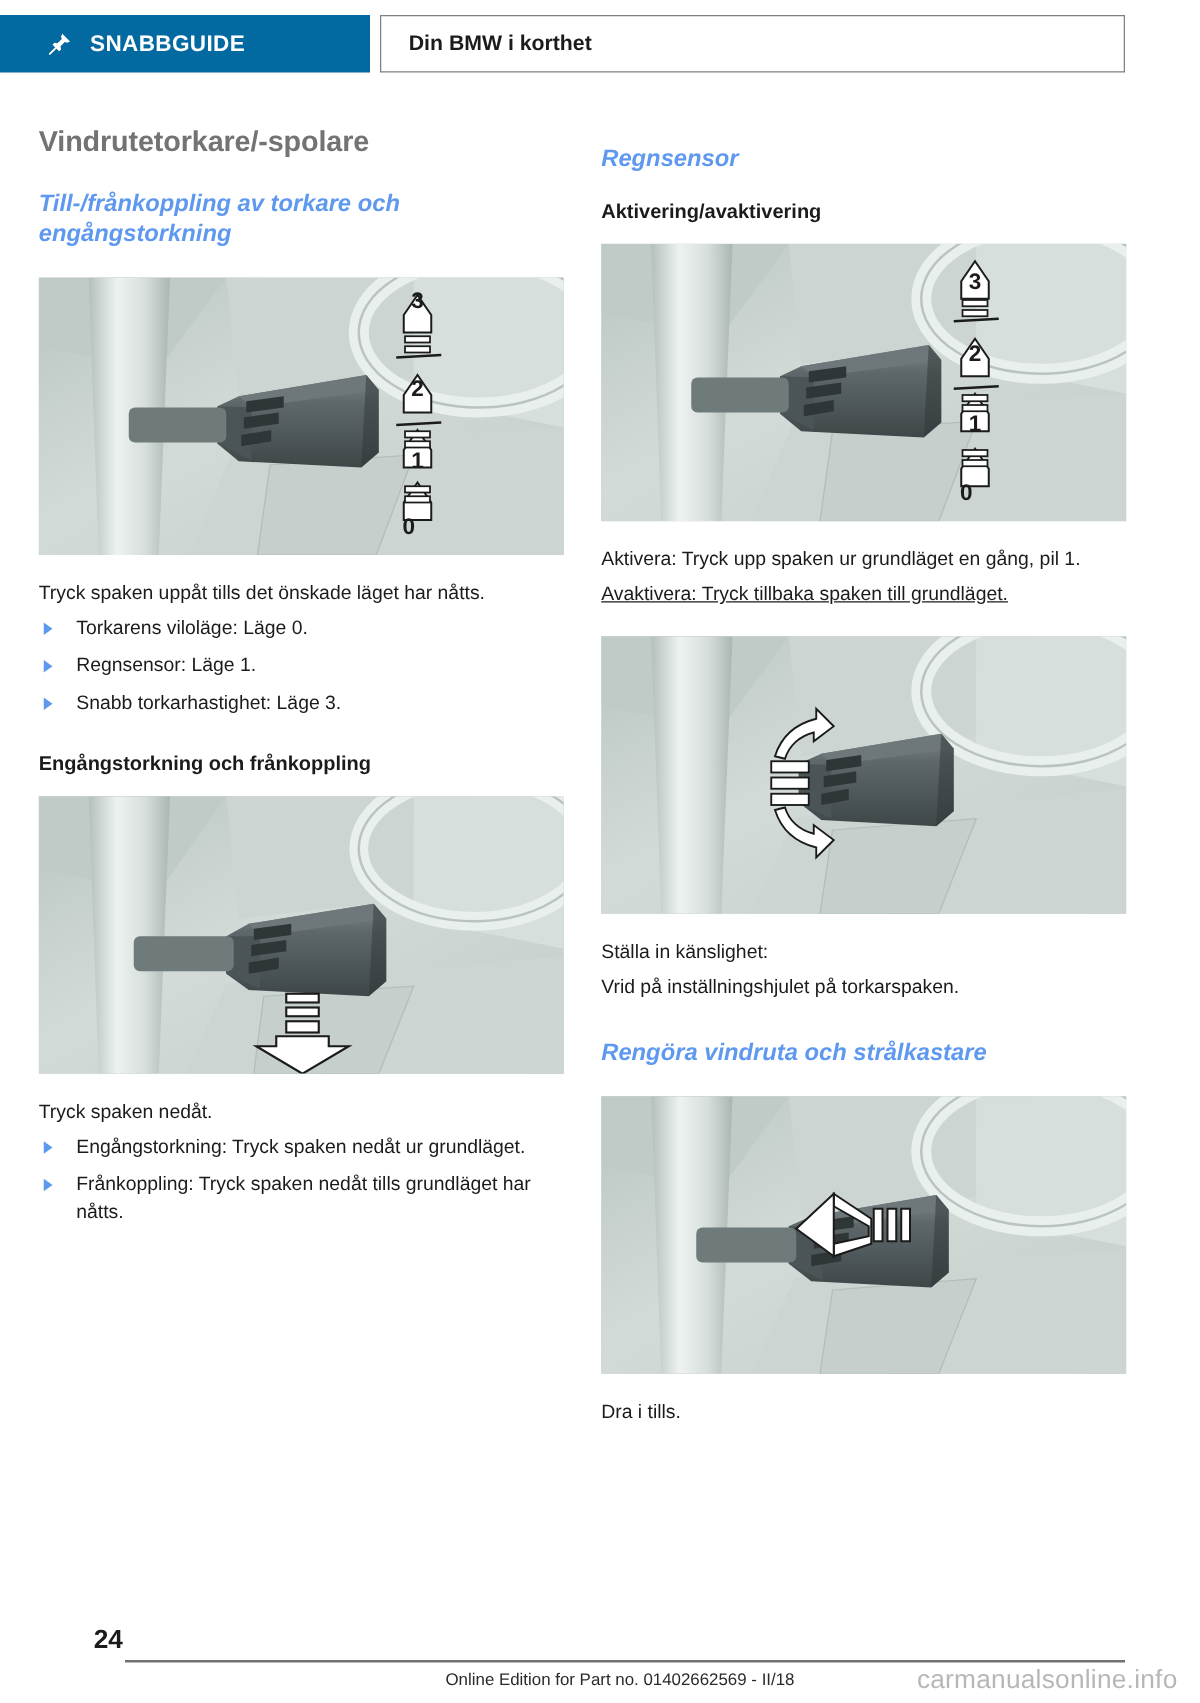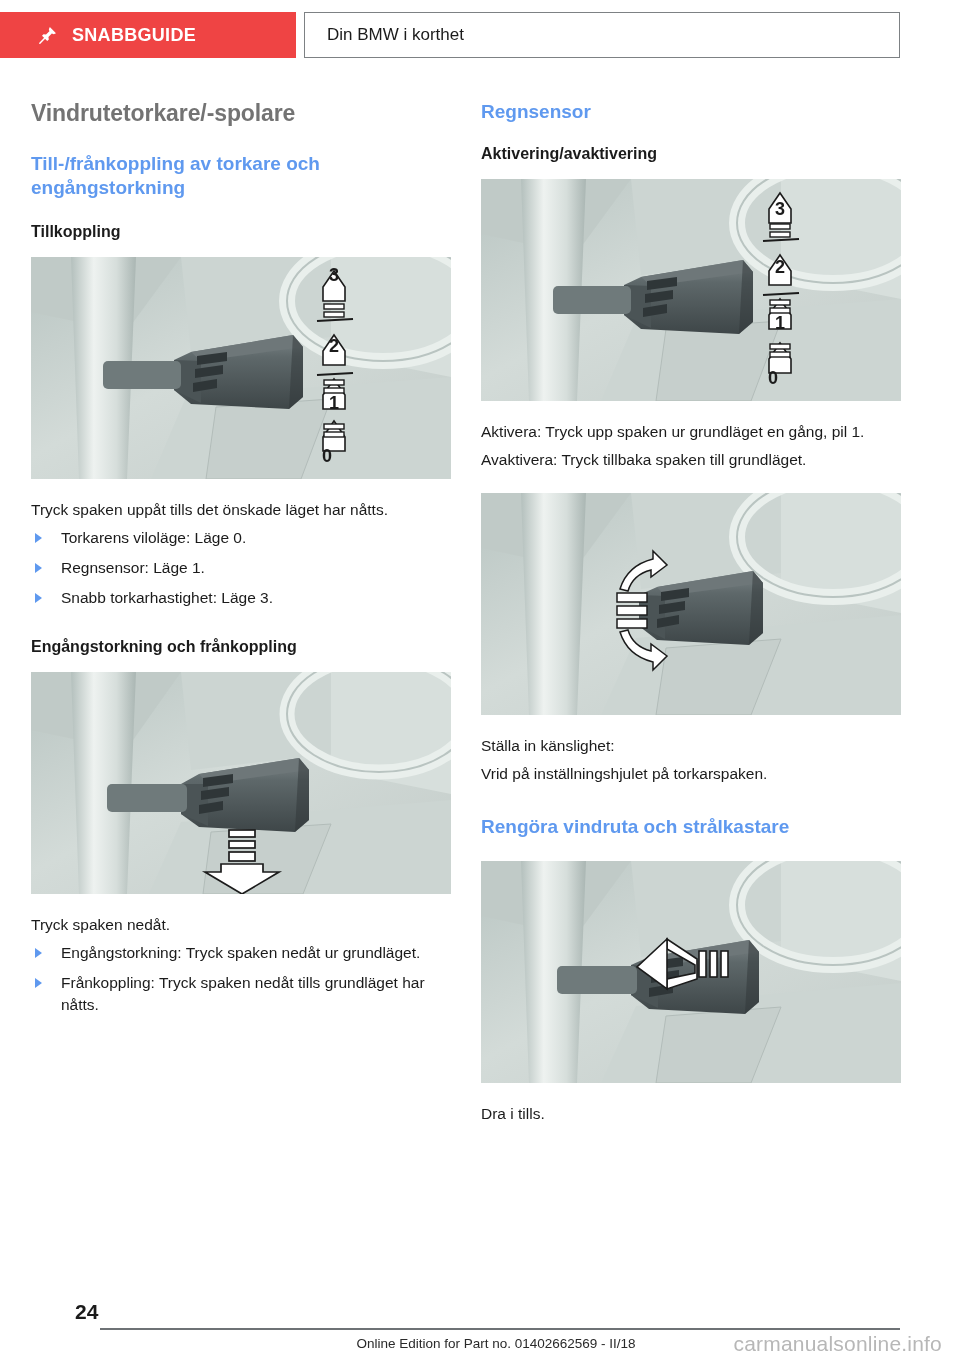--- a/index.html
+++ b/index.html
@@ -21,21 +21,21 @@
     position: absolute;
     top: 12px;
     left: 0;
     width: 960px;
     height: 46px;
     display: flex;
     align-items: stretch;
   }
   .header-tab-active {
     width: 296px;
-    background: #ef4444;
+    background: #0369a1;
     display: flex;
     align-items: center;
     gap: 14px;
     padding-left: 38px;
     box-sizing: border-box;
   }
   .pin-icon {
     width: 20px;
     height: 20px;
     display: block;
@@ -54,20 +54,21 @@
     background: #ffffff;
     border: 1px solid #7d8184;
     display: flex;
     align-items: center;
     padding-left: 22px;
     box-sizing: border-box;
   }
   .header-tab-inactive .tab-label {
     color: #1b1b1b;
     font-size: 17px;
+    font-weight: bold;
   }
 
   
   .column {
     position: absolute;
     top: 100px;
     width: 420px;
   }
   .col-left  { left: 31px; }
   .col-right { left: 481px; }
@@ -77,22 +78,23 @@
     font-weight: bold;
     color: #737373;
     margin: 0 0 24px 0;
     line-height: 1.2;
     letter-spacing: -0.1px;
   }
   h2.section-title {
     font-size: 19px;
     font-weight: bold;
     color: #5f99ef;
-    margin: 0 0 22px 0;
+    margin: 16px 0 22px 0;
     line-height: 1.28;
+    font-style: italic;
   }
   h2.section-title.tight { margin-bottom: 20px; }
   h3.sub-title {
     font-size: 16px;
     font-weight: bold;
     color: #1b1b1b;
     margin: 0 0 14px 0;
     line-height: 1.3;
   }
 
@@ -200,21 +202,20 @@
     <span class="tab-label">Din BMW i korthet</span>
   </div>
 </div>
 
 <div class="column col-left">
 
   <h1 class="chapter-title">Vindrutetorkare/-spolare</h1>
 
   <h2 class="section-title">Till-/frånkoppling av torkare och engångstorkning</h2>
 
-  <h3 class="sub-title">Tillkoppling</h3>
 
   <div class="figure">
     <svg viewBox="0 0 420 222" aria-hidden="true">
       <defs>
         <linearGradient id="bgA" x1="0" y1="0" x2="1" y2="1">
           <stop offset="0" stop-color="#b9c5c2"></stop>
           <stop offset="0.45" stop-color="#d3dbd8"></stop>
           <stop offset="1" stop-color="#c3ccc9"></stop>
         </linearGradient>
         <linearGradient id="colA" x1="0" y1="0" x2="1" y2="0">
@@ -374,21 +375,21 @@
       <g font-family="Liberation Sans, sans-serif" font-size="18" font-weight="bold" fill="#1b1b1b" text-anchor="middle">
         <text x="299" y="36">3</text>
         <text x="299" y="94">2</text>
         <text x="299" y="150">1</text>
         <text x="292" y="205">0</text>
       </g>
     </svg>
   </div>
 
   <p class="body-text">Aktivera: Tryck upp spaken ur grundläget en gång, pil 1.</p>
-  <p class="body-text" style="margin-bottom:22px;">Avaktivera: Tryck tillbaka spaken till grundläget.</p>
+  <p class="body-text" style="margin-bottom:22px;text-decoration:underline;">Avaktivera: Tryck tillbaka spaken till grundläget.</p>
 
   <div class="figure">
     <svg viewBox="0 0 420 222" aria-hidden="true">
       <rect width="420" height="222" fill="url(#bgA)"></rect>
       <path d="M0 0 H150 L95 75 L0 55 Z" fill="#c0cac7"></path>
       <path d="M150 0 H300 L300 80 L160 96 Z" fill="#ccd5d2"></path>
       <path d="M300 0 H420 L420 120 L300 96 Z" fill="#d7dfdc"></path>
       <ellipse cx="352" cy="44" rx="96" ry="60" fill="none" stroke="#e9efec" stroke-width="16"></ellipse>
       <ellipse cx="352" cy="44" rx="96" ry="60" fill="none" stroke="#b9c4c1" stroke-width="2"></ellipse>
       <path d="M40 0 H105 L96 222 H48 Z" fill="url(#colA)"></path>

